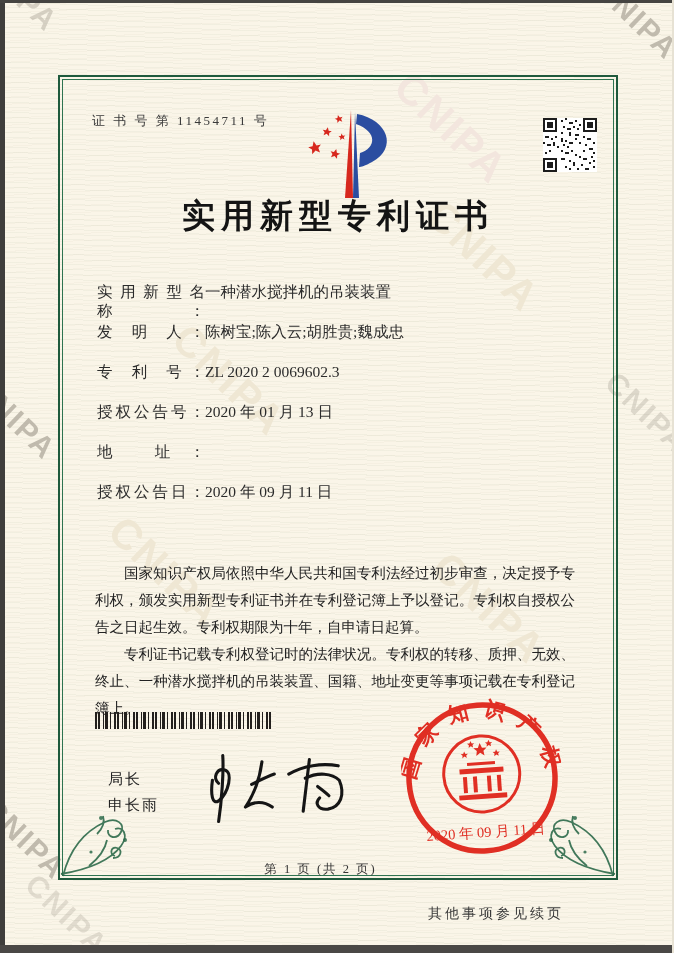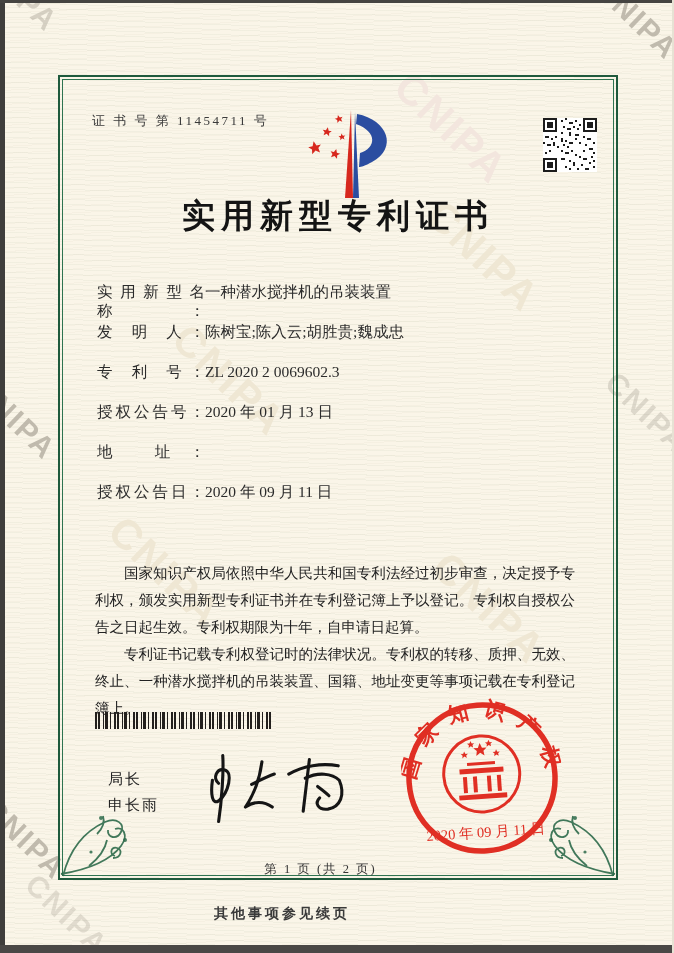--- a/index.html
+++ b/index.html
@@ -66,22 +66,22 @@
   }
 
   .signer{ left:108px; top:766px; font-family:"Liberation Sans","DejaVu Sans",sans-serif;
     font-size:15px; color:#222; line-height:26px; letter-spacing:2px; }
   .autograph{ left:198px; top:748px; width:165px; height:80px; }
 
   .seal{ left:402px; top:698px; width:160px; height:160px; transform:rotate(-4deg); opacity:.94; }
 
   .page-no{ left:58px; top:861px; width:493px; text-align:center;
     font-size:12.5px; color:#333; letter-spacing:2px;margin-left:16px; }
-  .footer-note{ left:0; top:905px; width:564px; text-align:center;
-    font-size:14px; color:#3a3a3a; letter-spacing:3px;font-weight:bold; }
+  .footer-note{ left:0; top:905px; width:564px; text-align:right;
+    font-size:14px; color:#3a3a3a; letter-spacing:3px; }
 
   .flourish{ position:absolute; z-index:2; width:92px; height:92px; }
   .flourish-right{ left:527px; top:788px; }
   .flourish-left{ left:57px; top:788px; transform:scaleX(-1); }
 </style>
 </head>
 <body>
 
 <div class="page">
 

